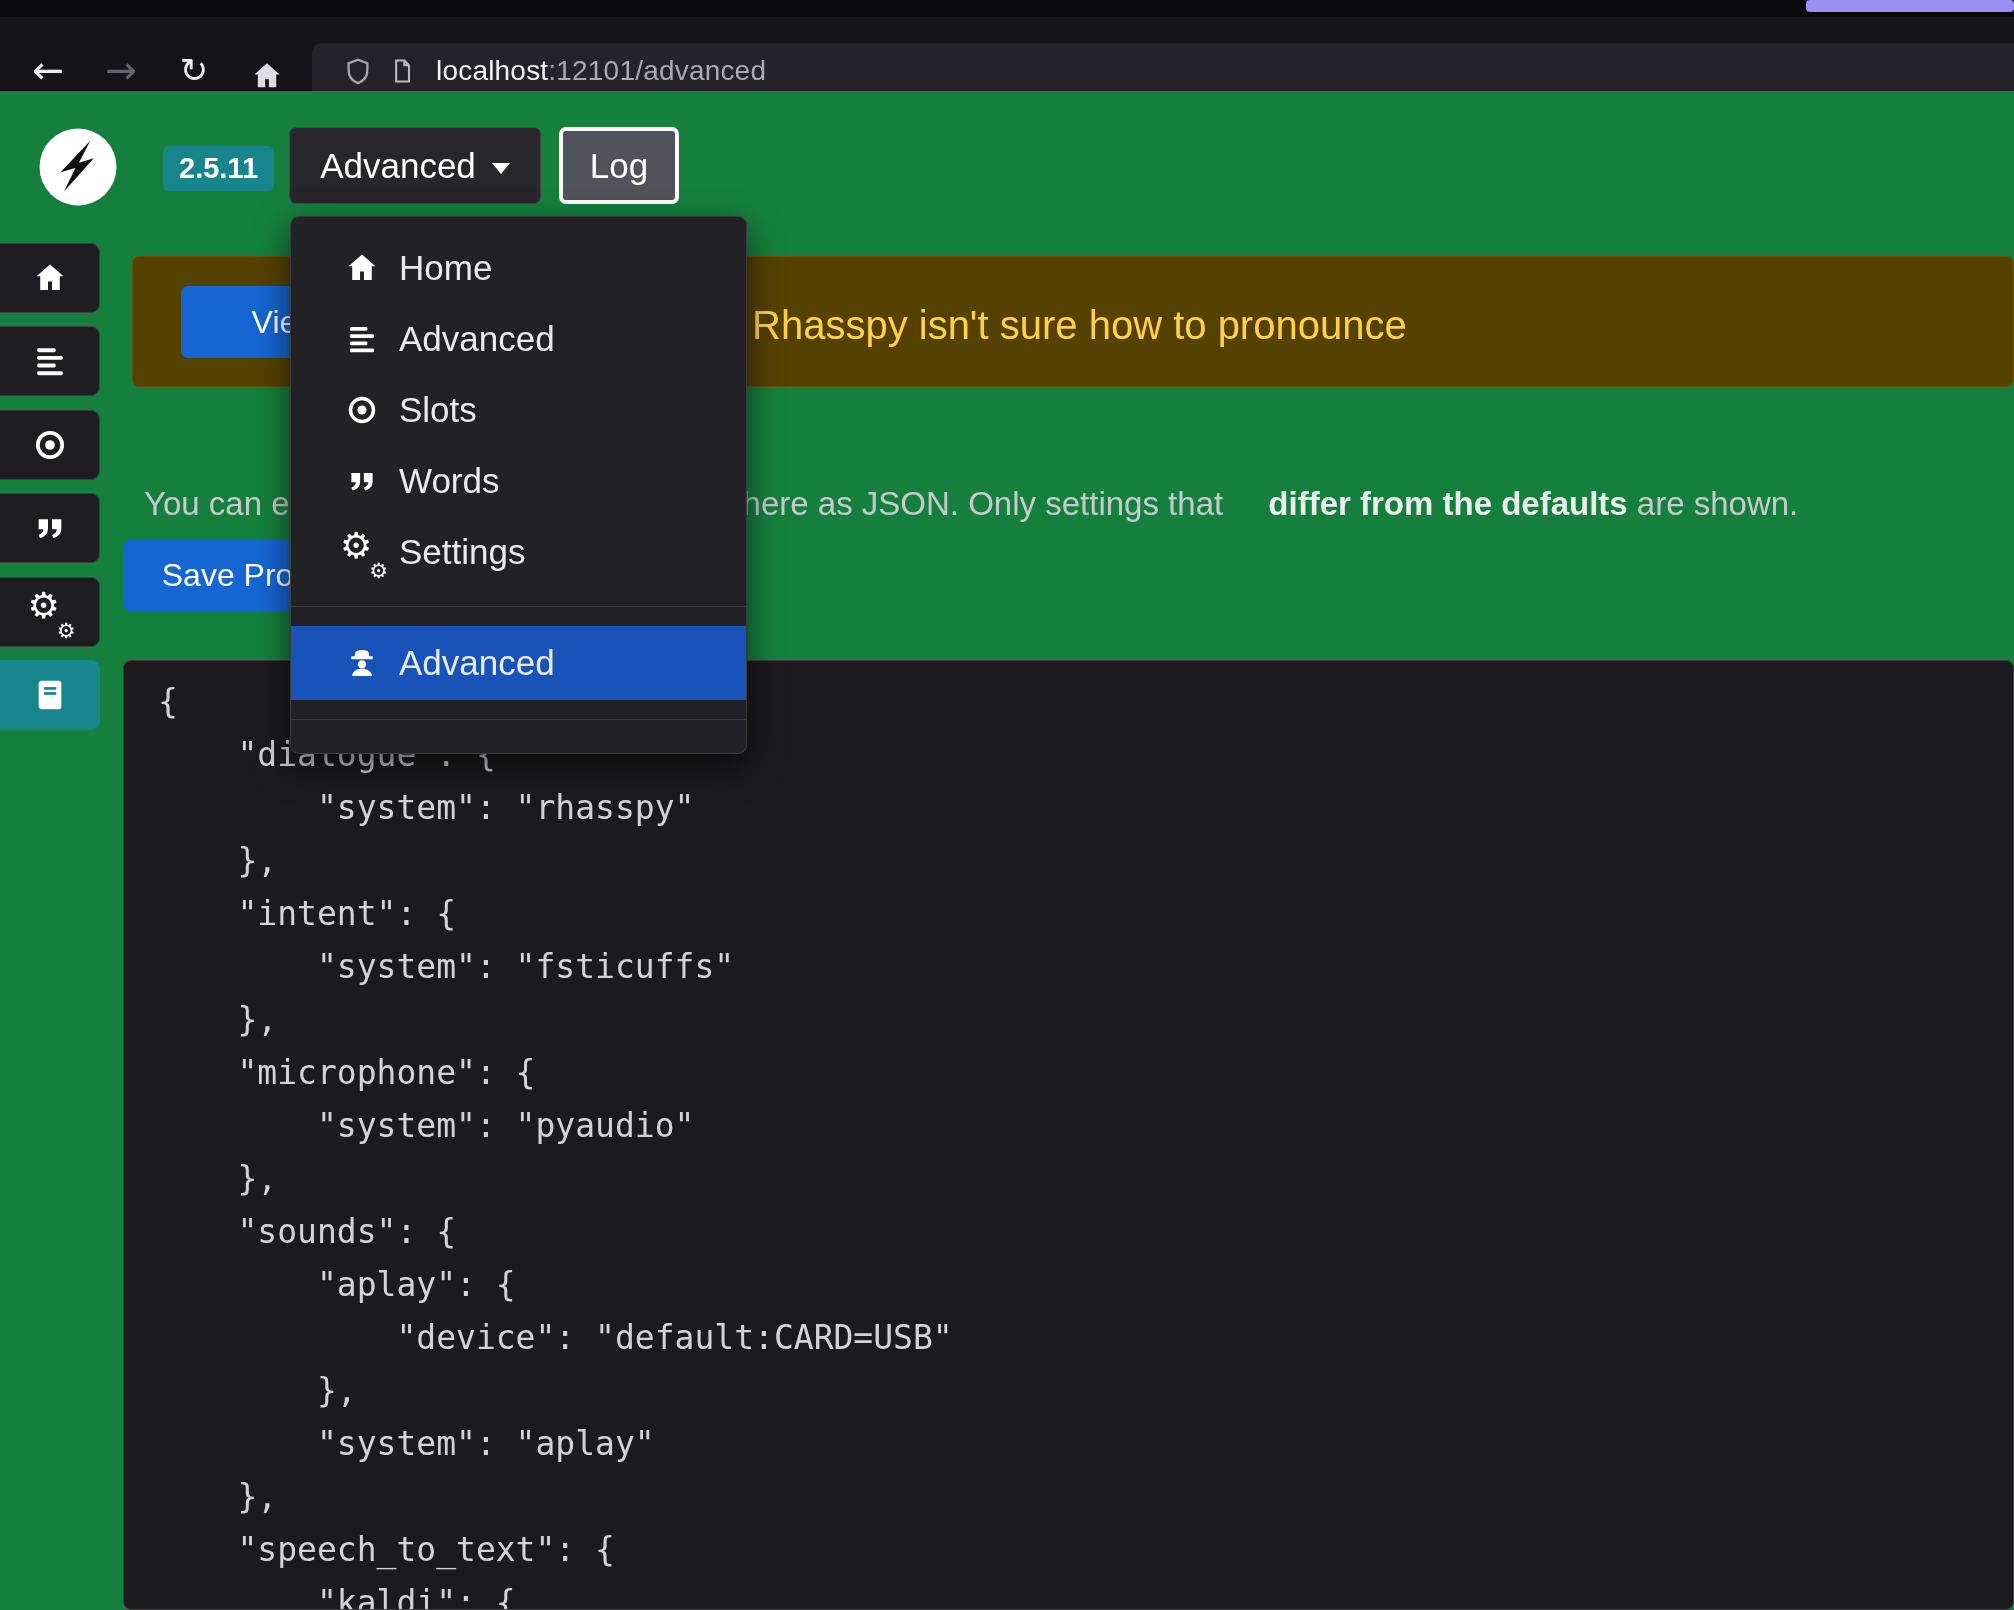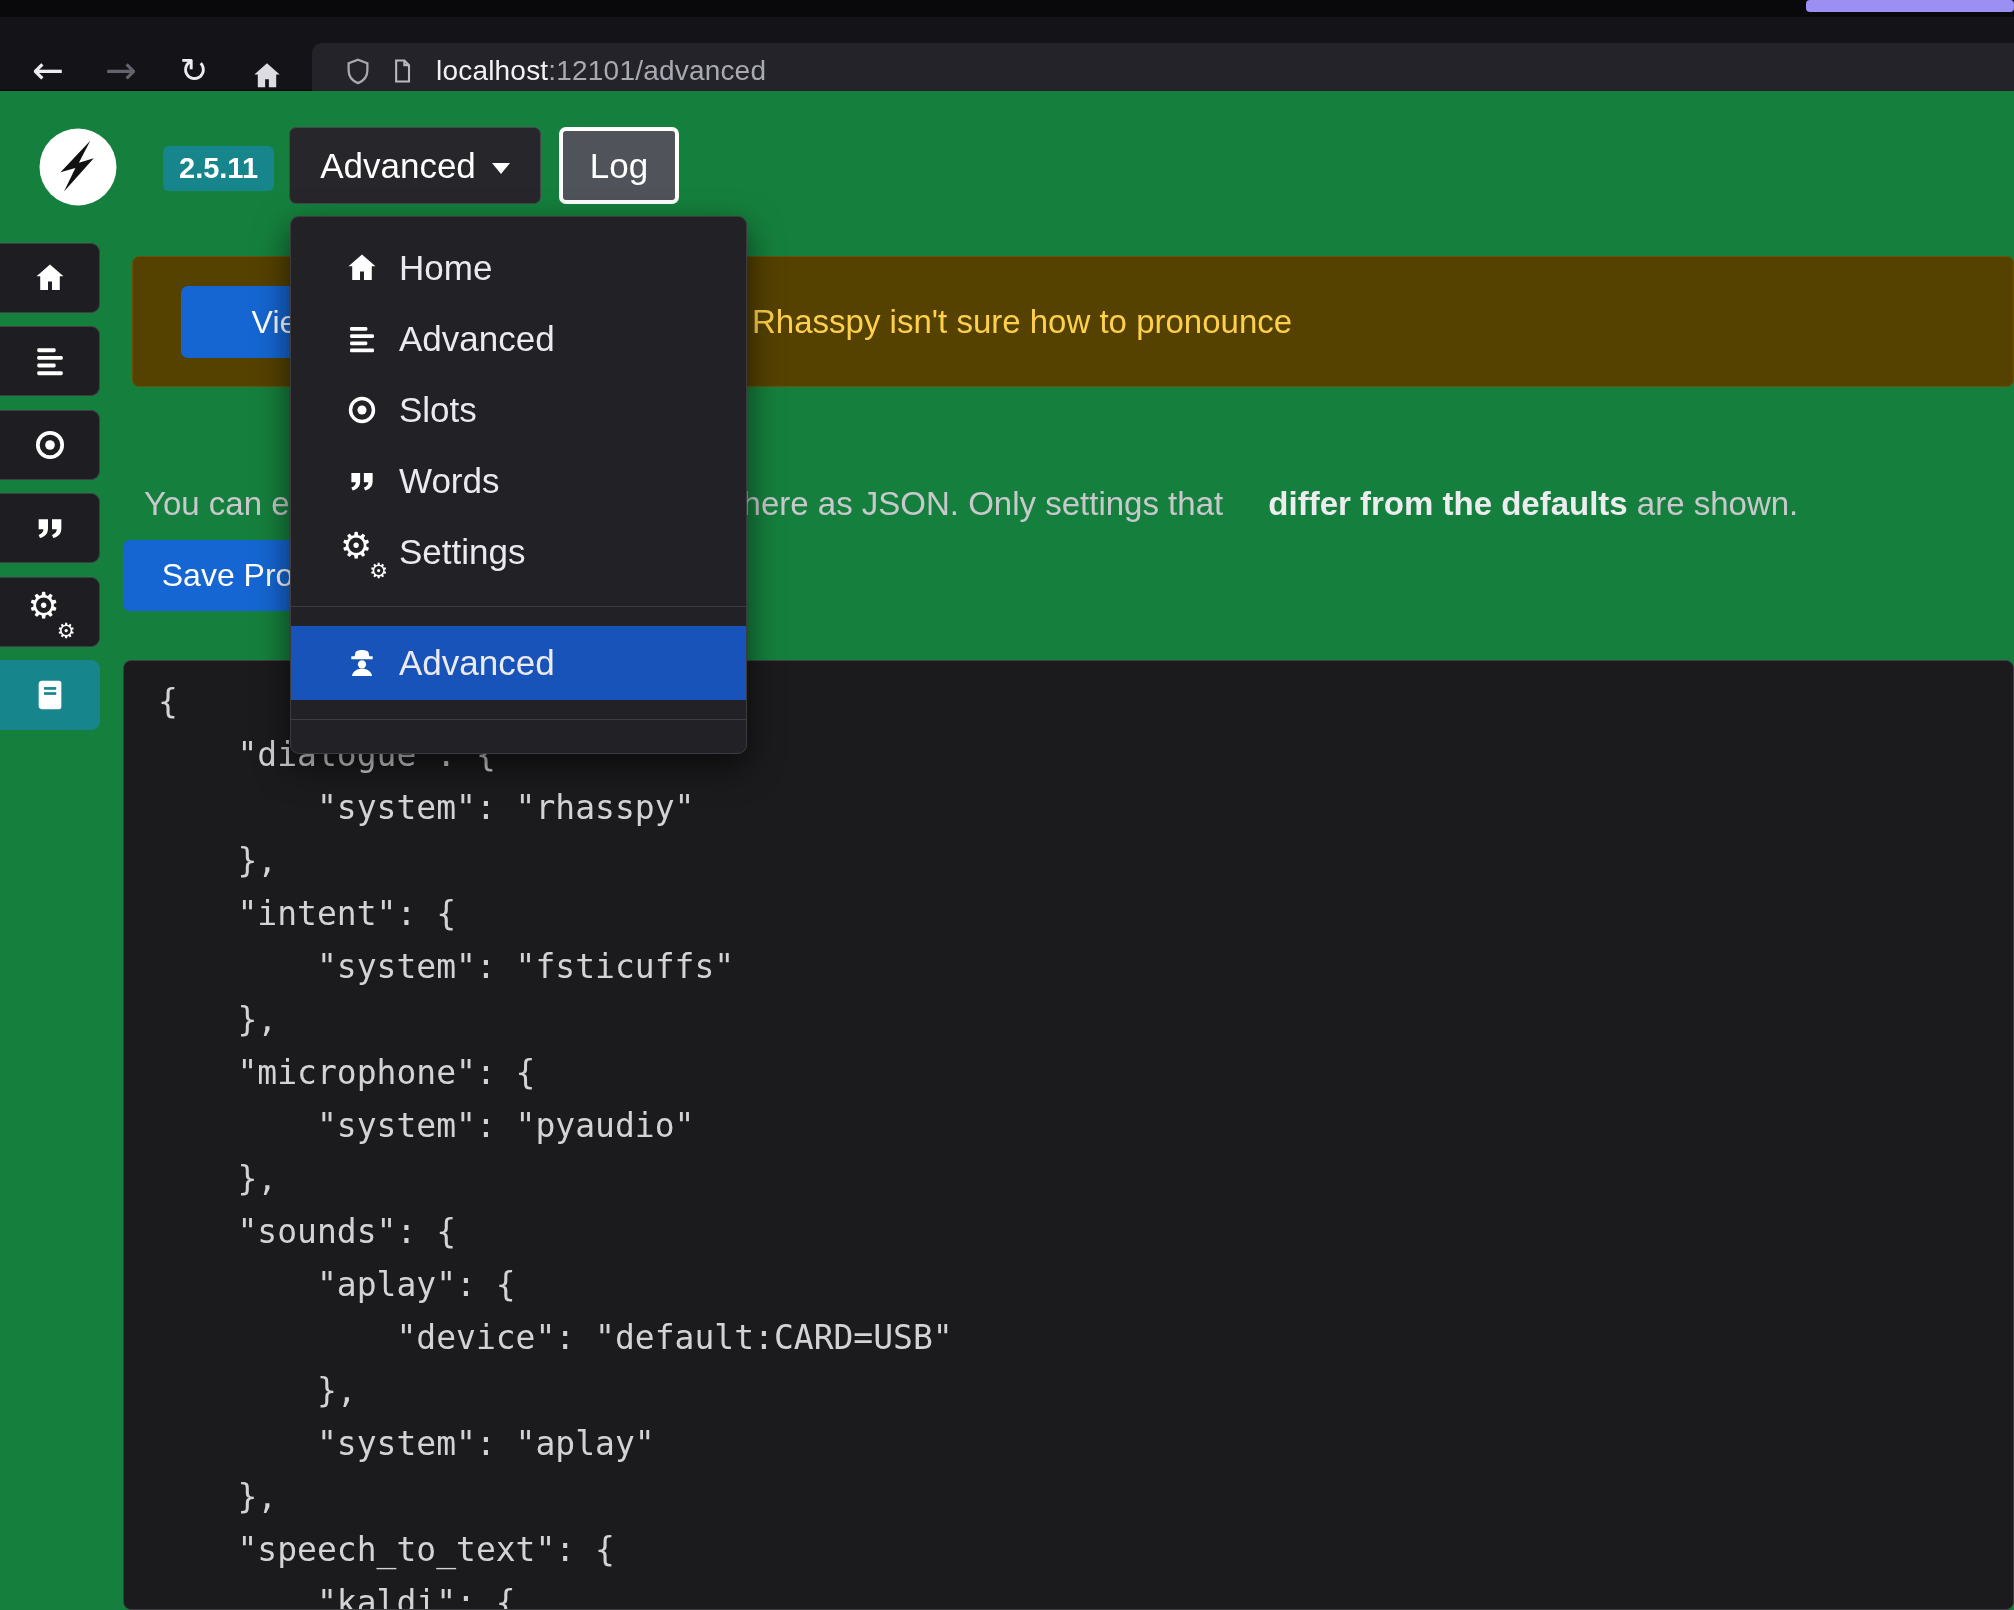--- a/index.html
+++ b/index.html
@@ -59,21 +59,21 @@
   
   .banner {
     position:absolute; left:132px; top:165px; width:1882px; height:131px;
     background:var(--warn-bg); border:1px solid #6a5200; border-radius:7px;
   }
   .view-btn {
     position:absolute; left:48px; top:29px; width:210px; height:72px; background:var(--primary);
     border:none; border-radius:7px; color:#fff; font-size:32px; cursor:pointer;
     font-family:"Liberation Sans", sans-serif;
   }
-  .banner-msg { position:absolute; left:619px; top:46px; font-size:33px; color:var(--warn-text); white-space:nowrap; }
+  .banner-msg { position:absolute; left:619px; top:46px; font-size:40px; color:var(--warn-text); white-space:nowrap; }
   .intro { position:absolute; left:144px; top:361px; width:1760px; font-size:33px; color:#c9c9cd; white-space:nowrap; }
   .intro b { color:#ededf0;margin-left:36px; }
   .save-btn {
     position:absolute; left:123px; top:449px; width:250px; height:71px; background:var(--primary);
     border:none; border-radius:7px; color:#fff; font-size:32px; cursor:pointer;
     font-family:"Liberation Sans", sans-serif;
   }
   .editor {
     position:absolute; left:123px; top:569px; width:1891px; height:950px;
     background:#1b1b1d; border:1px solid #3f3f43; border-radius:8px; overflow:hidden;

